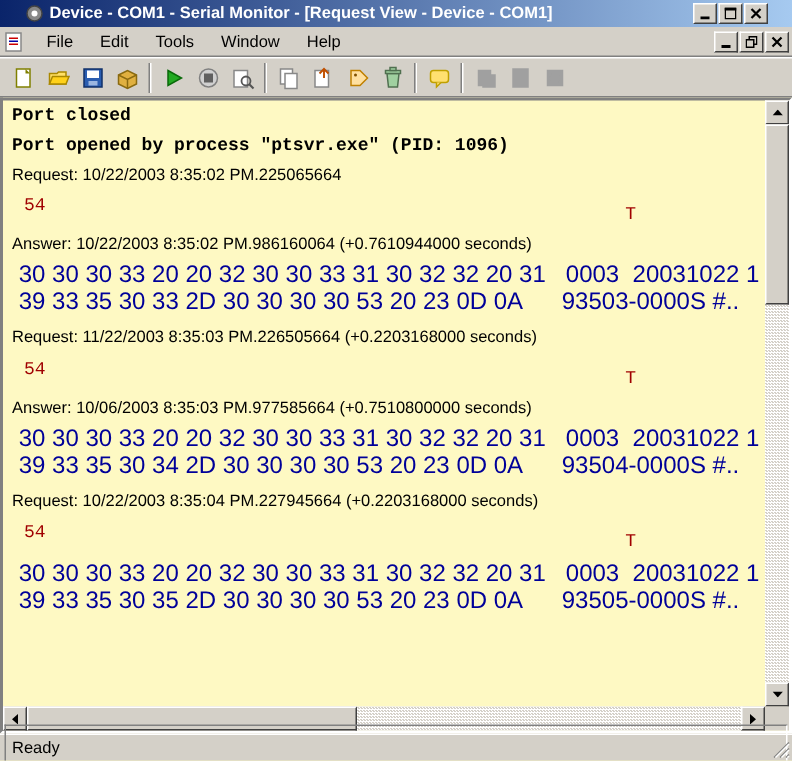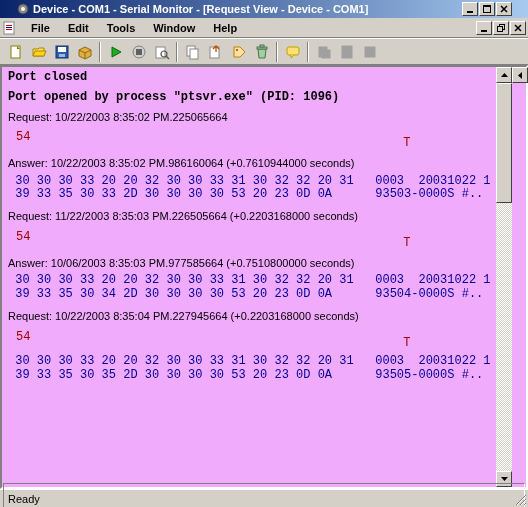--- a/index.html
+++ b/index.html
@@ -48,21 +48,21 @@
     align-items: center;
     padding: 0 2px;
     border-bottom: 1px solid #808080;
   }
   .mdi-row .child-icon {
     width: 16px; height: 16px;
     display: inline-flex; align-items: center; justify-content: center;
     margin-right: 6px;
   }
   .menubar { display: flex; gap: 4px; flex: 1; }
-  .menubar .mitem { padding: 2px 7px; font-size: 11px; color: #000; font-weight: bold; }
+  .menubar .mitem { padding: 2px 7px; font-size: 11px; color: #000; }
   .mdi-row .win-btns { margin-left: auto; }
   
   .toolbar {
     height: 27px;
     background: #d4d0c8;
     border-top: 1px solid #fff;
     border-bottom: 1px solid #808080;
     display: flex;
     align-items: center;
     padding: 0 4px;
@@ -78,43 +78,43 @@
     border-left: 1px solid #808080;
     border-right: 1px solid #fff;
     margin: 0 3px;
   }
   .tbtn svg { display: block; }
   .tbtn.disabled svg * { stroke: #a0a0a0 !important; fill: #a0a0a0 !important; }
   
   .client {
     flex: 1;
     display: flex;
-    flex-direction: row;
+    flex-direction: column;
     border: 2px solid;
     border-color: #808080 #fff #fff #808080;
-    background: #f0abfc;
+    background: #fef9c3;
     margin: 0;
     position: relative;
   }
   .content {
     flex: 1;
     padding: 4px 6px 2px 6px;
     font-family: "Courier New", monospace;
     font-size: 12px;
     color: #000;
     line-height: 1.15;
     overflow: hidden;
     position: relative;
   }
   .content .heading { font-weight: bold; margin-bottom: 6px; }
   .content .line { font-family: Tahoma, Arial, sans-serif; font-size: 11px; margin: 6px 0 4px 0; }
   .groupline { display: flex; align-items: flex-end; }
   .groupline .left { color: #a00000; }
   .groupline .right { margin-left: auto; color: #a00000; padding-right: 80px;}
-  .hexblock { color: #000099; white-space: pre; font-family: Liberation Mono, monospace; font-size: 12px; margin: 5px 0 8px 0; }
+  .hexblock { color: #000099; white-space: pre; font-family: Liberation Sans, sans-serif; font-size: 16px; margin: 5px 0 8px 0; }
   .singlehex { color: #a00000; font-family: "Courier New", monospace; font-size: 12px; padding-left: 8px; margin: 4px 0 6px 0;}
   
   .vscroll {
     width: 16px;
     background: #d4d0c8;
     display: flex;
     flex-direction: column;
   }
   .vscroll .sbtn {
     height: 16px;

